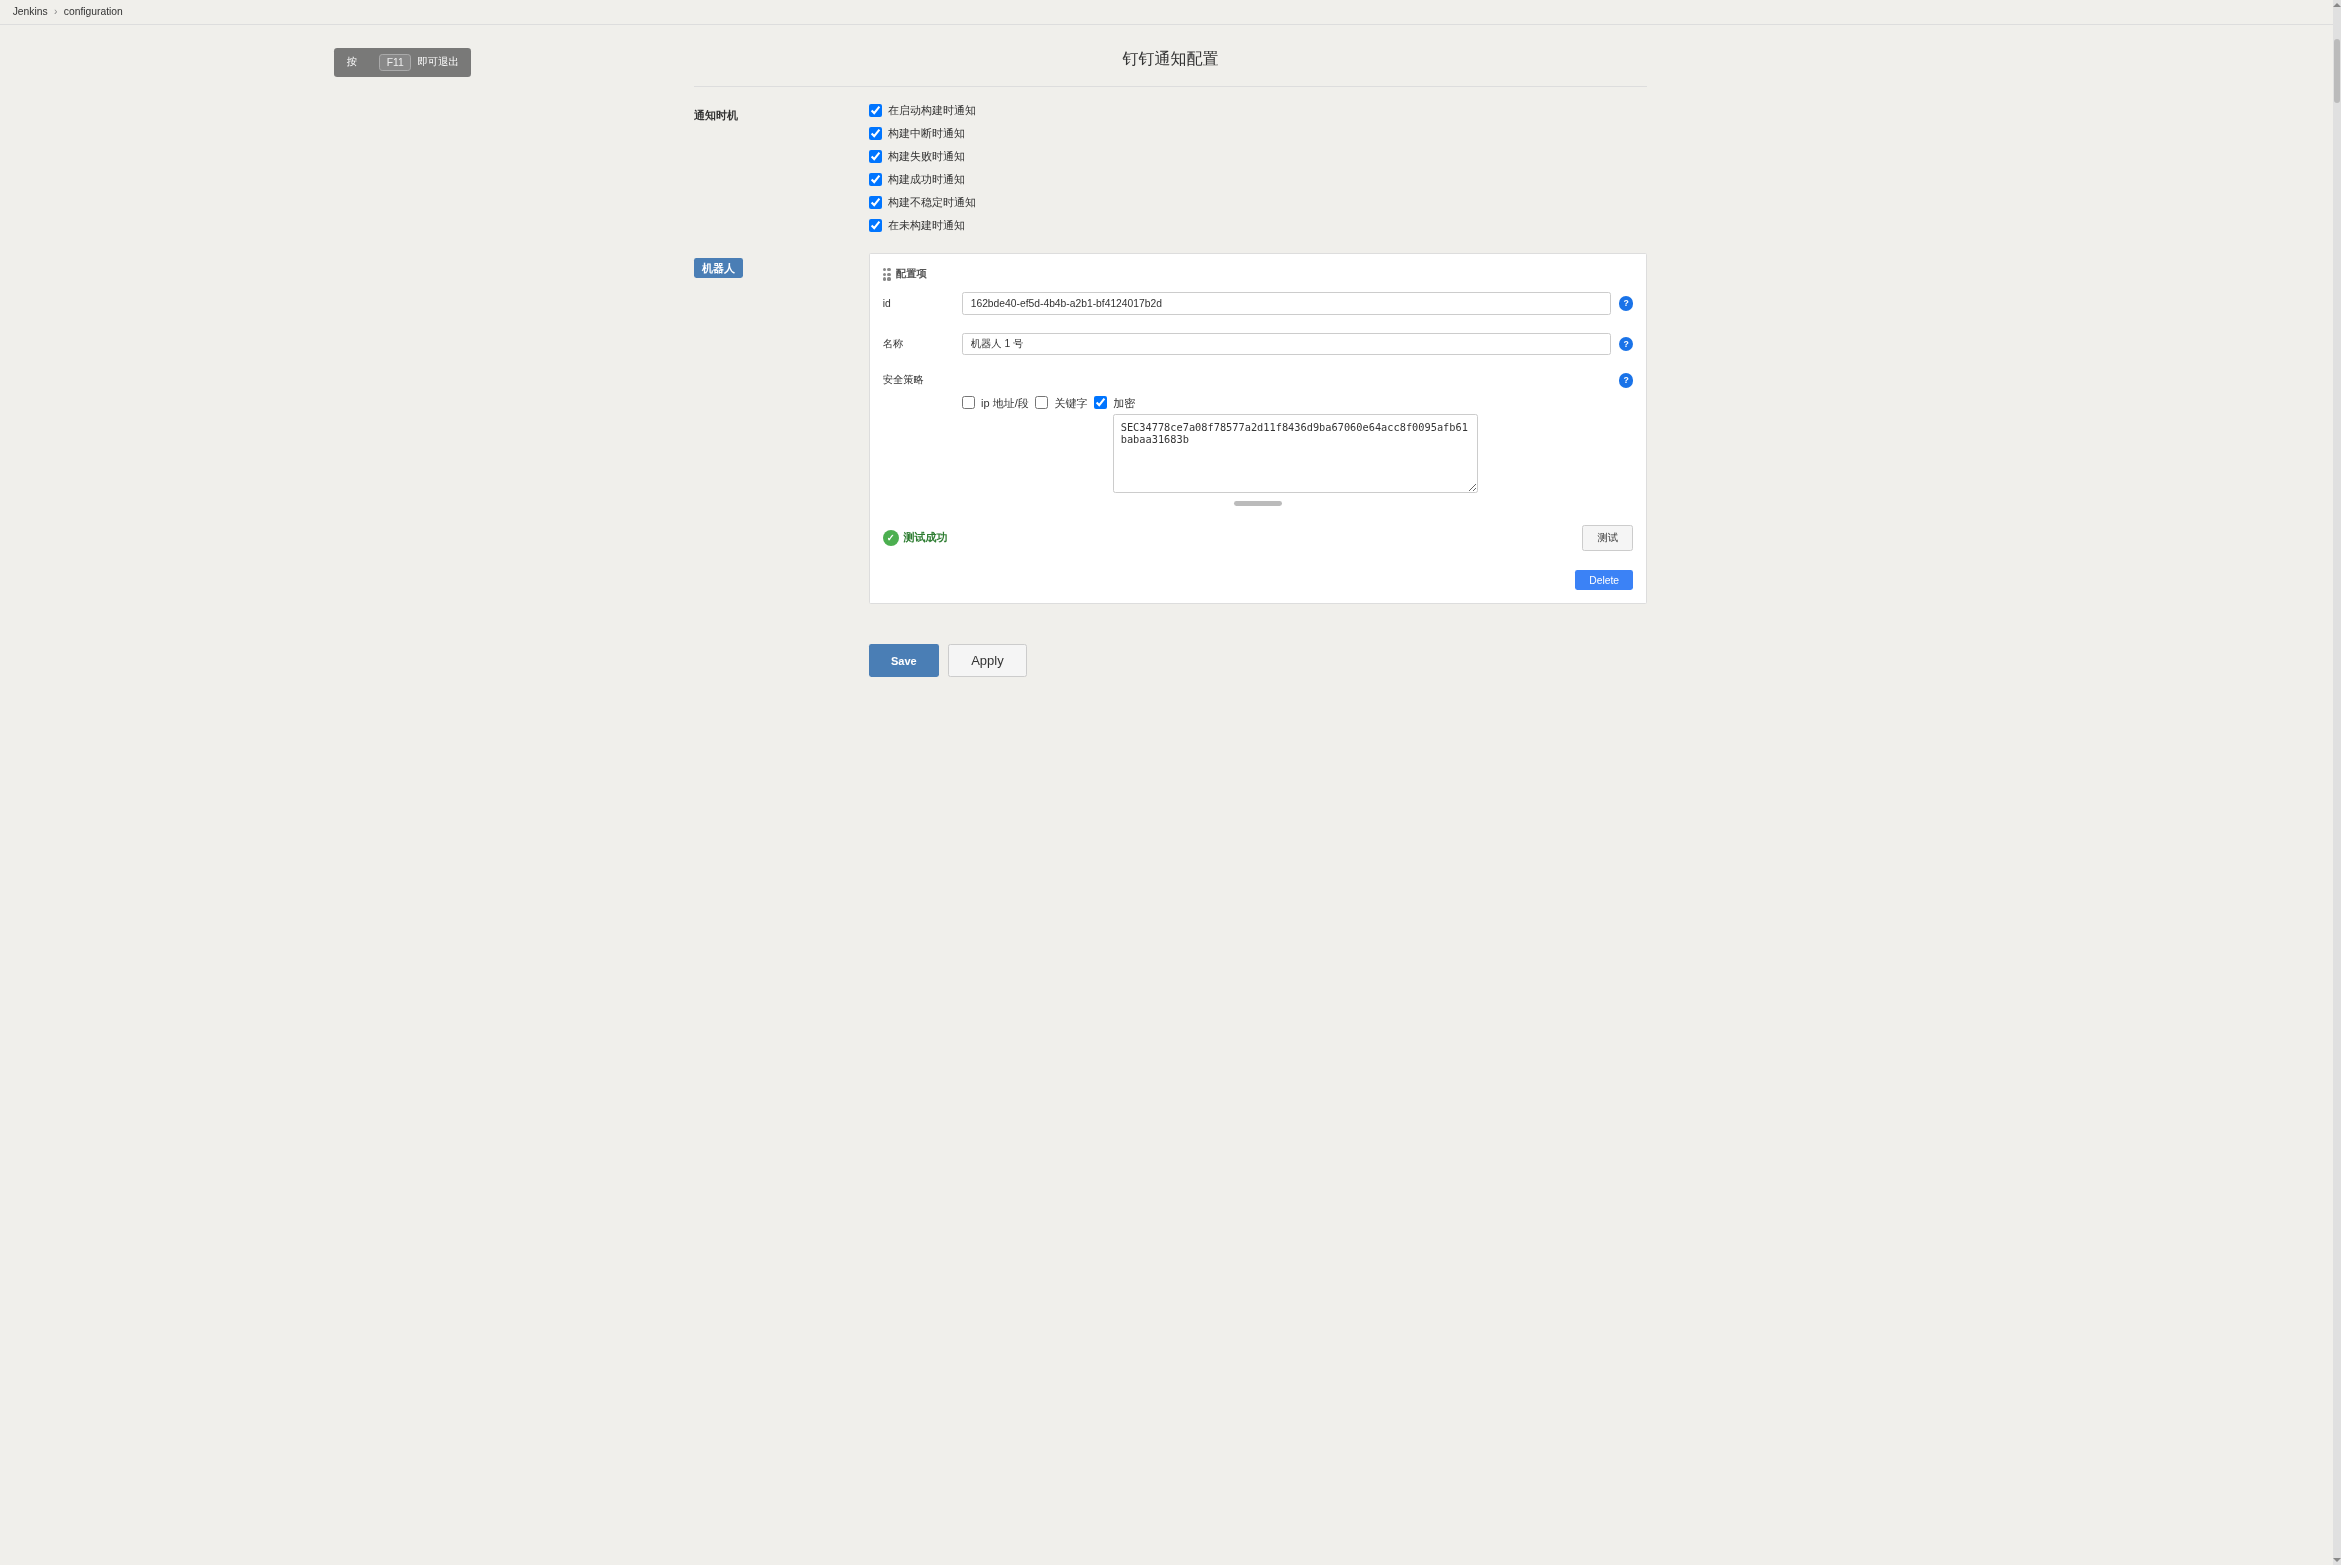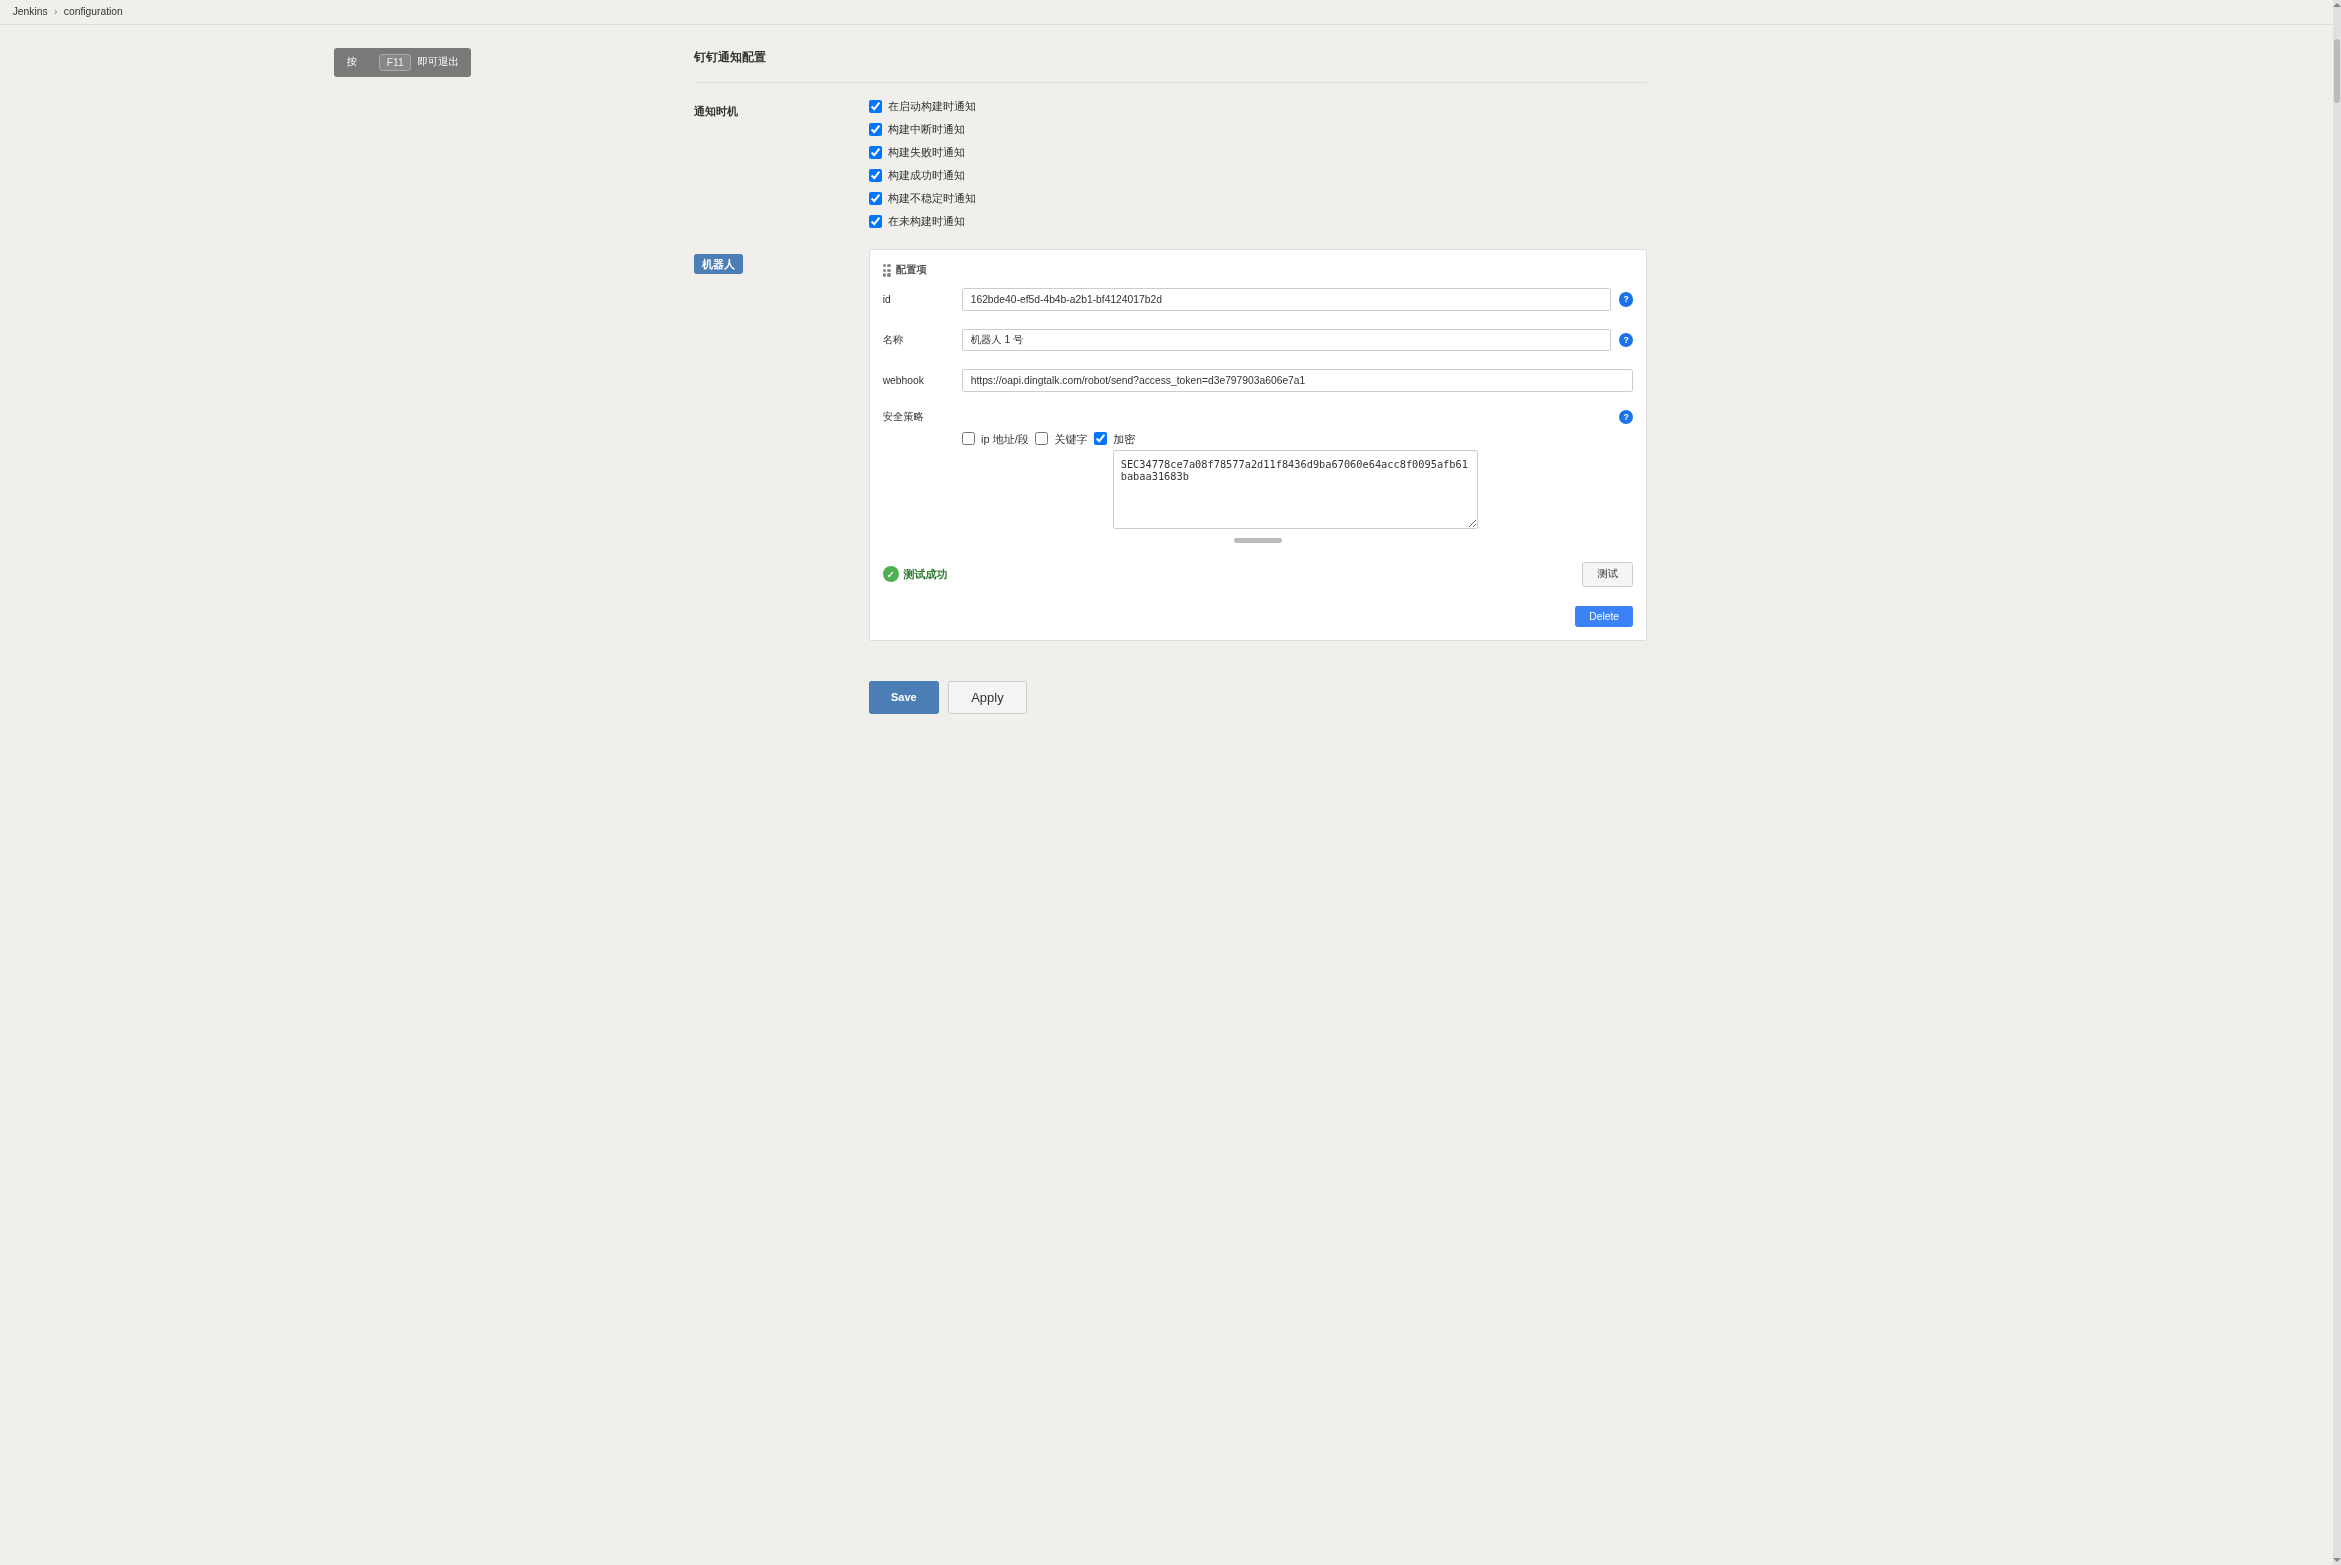--- a/index.html
+++ b/index.html
@@ -20,25 +20,25 @@
     }
     .breadcrumb-separator {
       color: #888;
     }
     .main-content {
       background: #f0efeb;
       padding: 24px 32px 48px 32px;
       min-height: calc(100vh - 32px);
     }
     .section-title {
-      font-size: 12px;
-      font-weight: bold;
+      font-size: 16px;
+      font-weight: normal;
       margin-bottom: 16px;
       color: #333;
-      text-align: left;
+      text-align: center;
     }
     .form-section {
       background: transparent;
       max-width: 953px;
       margin: 0 auto;
     }
     .form-row {
       display: flex;
       margin-bottom: 12.7px;
       align-items: flex-start;
@@ -404,24 +404,20 @@
             <input type="text" class="field-input" value="162bde40-ef5d-4b4b-a2b1-bf4124017b2d" style="">
             <div class="help-icon">?</div>
           </div>
 
           <div class="field-row">
             <span class="field-label">名称</span>
             <input type="text" class="field-input" value="机器人 1 号" style="">
             <div class="help-icon">?</div>
           </div>
 
-          <div class="field-row">
-            <span class="field-label">webhook</span>
-            <input type="text" class="field-input" value="https://oapi.dingtalk.com/robot/send?access_token=d3e797903a606e7a1" style="">
-          </div>
 
           <div class="security-section">
             <div style="display:flex; align-items:flex-start; margin-bottom:8px;">
               <span class="security-label">安全策略</span>
               <div class="help-icon" style="margin-left: auto;">?</div>
             </div>
             <div class="security-options">
               <div class="security-checkbox-row">
                 <input type="checkbox" style="">
                 <span>ip 地址/段</span>

